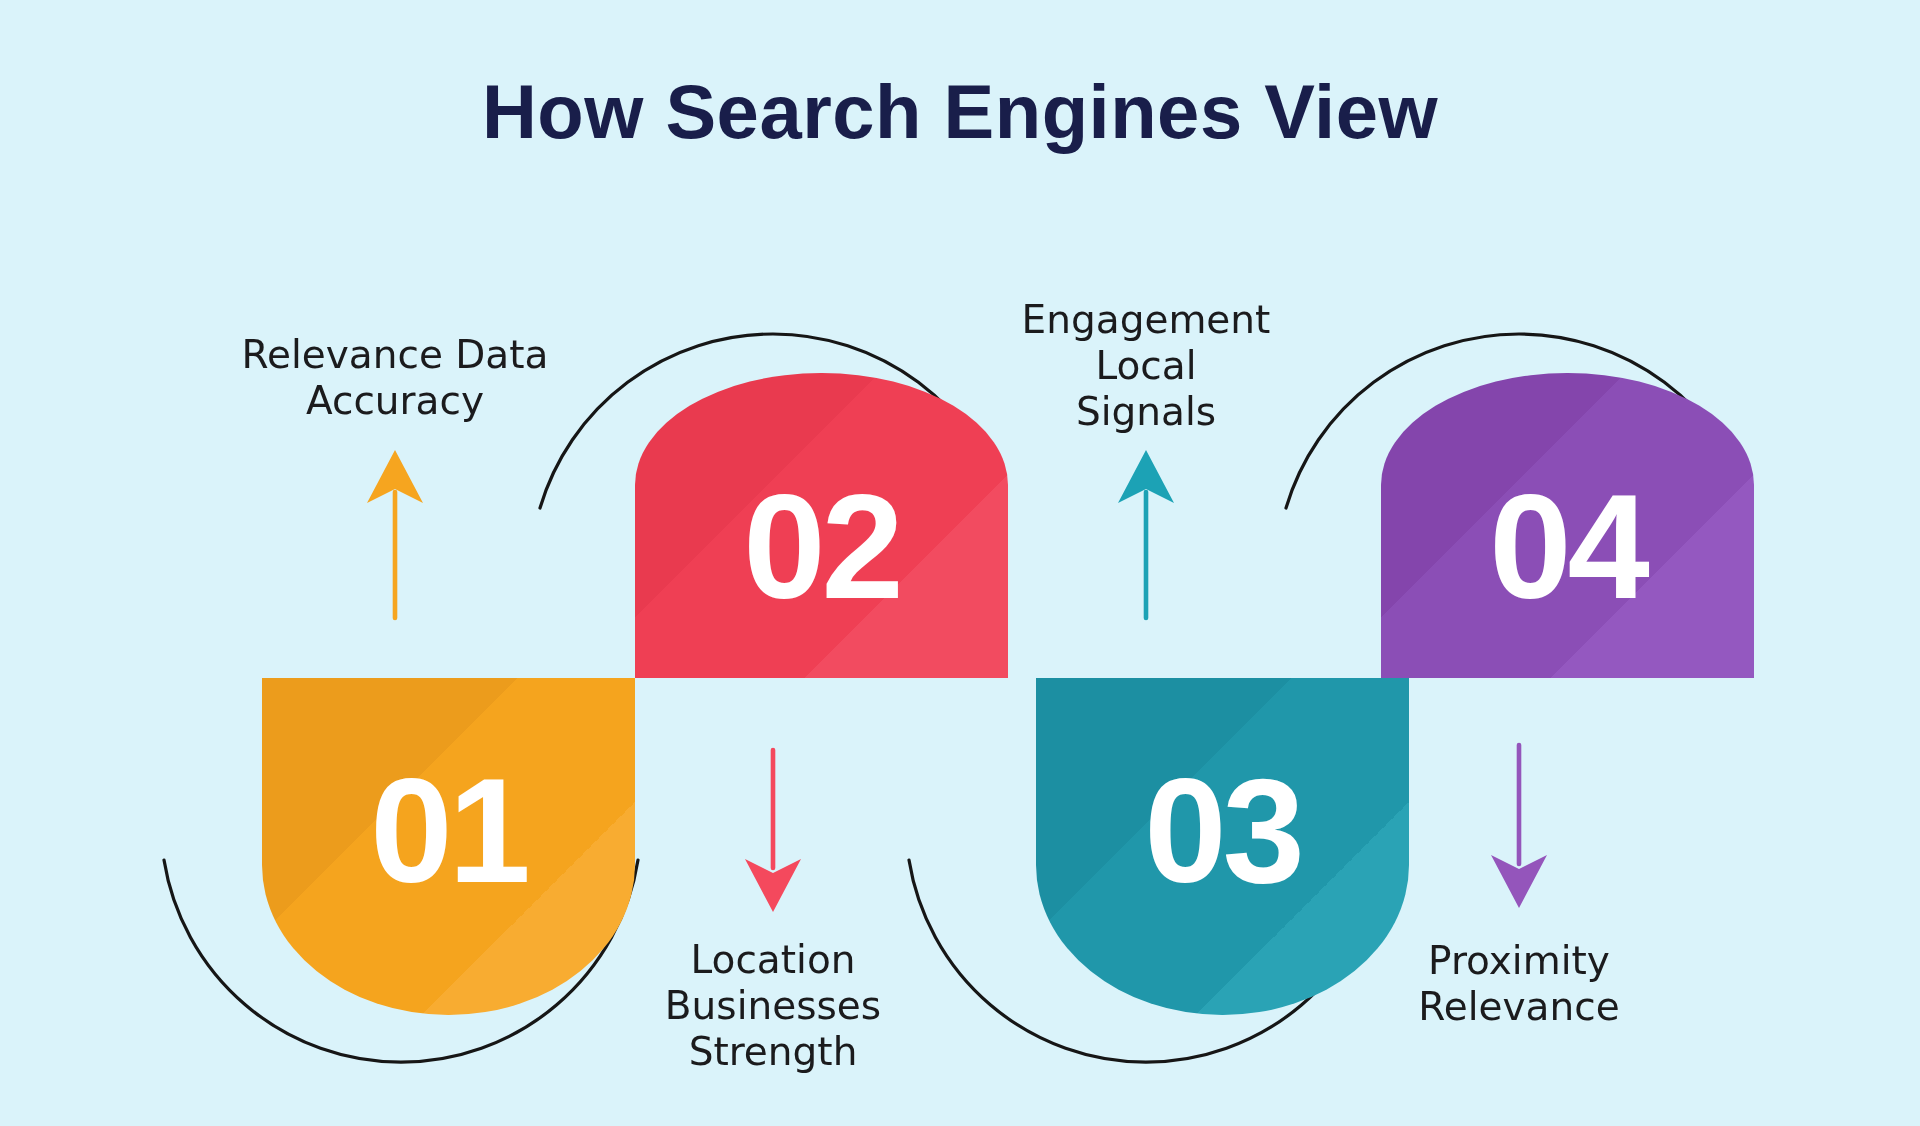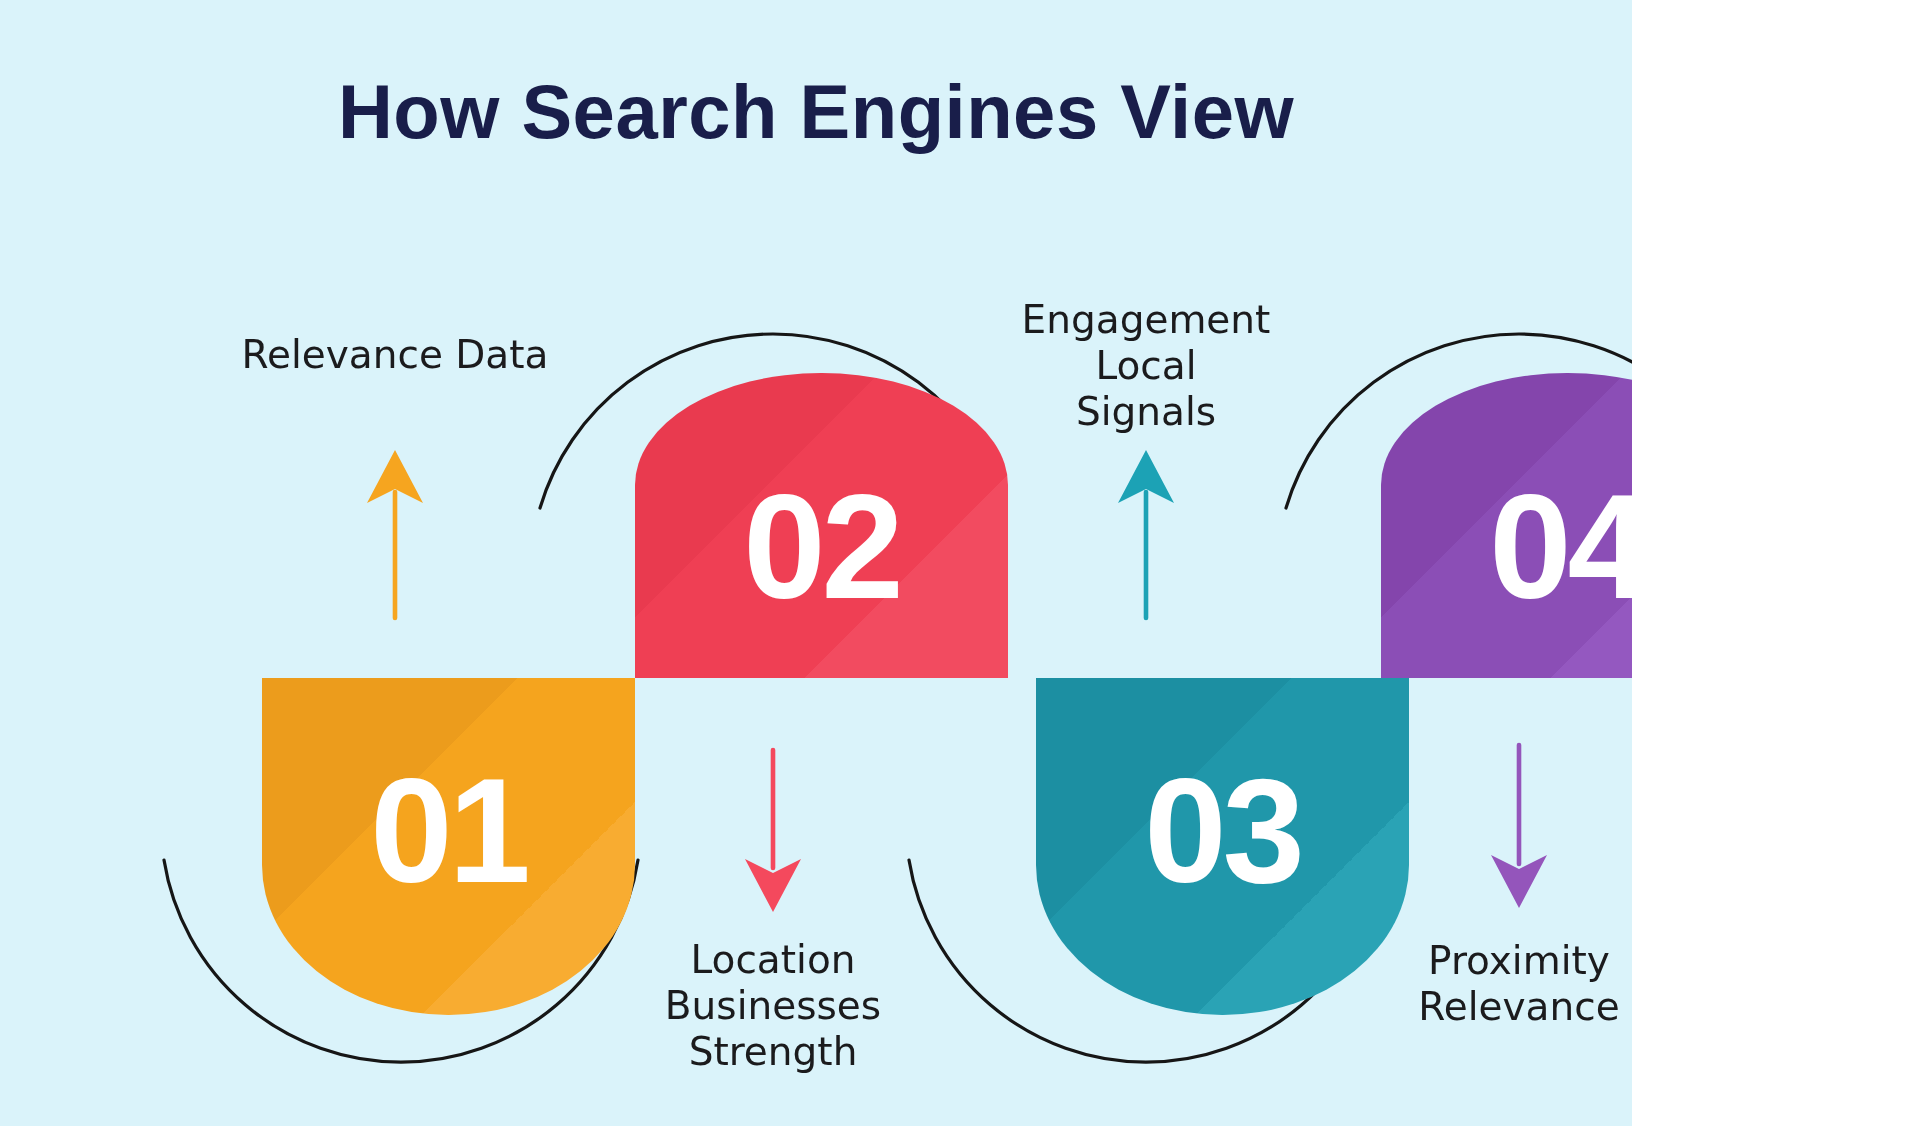--- a/index.html
+++ b/index.html
@@ -1,18 +1,18 @@
 <!DOCTYPE html>
 <html style="--background: #DAF3FA; --title_text: #191E4A; --label_text: #1B1B1D; --arc_stroke: #161616; --number_text: #FFFFFF; --orange_dark: #EC9C1C; --orange_main: #F5A41E; --orange_light: #F8AC31; --orange_arrow: #F6A51F; --red_dark: #E93A4F; --red_main: #EF3F54; --red_light: #F24B60; --red_arrow: #F4495D; --teal_dark: #1C8FA2; --teal_main: #2097AA; --teal_light: #2AA3B5; --teal_arrow: #1CA2B5; --purple_dark: #8445AC; --purple_main: #8B4EB6; --purple_light: #9458C0; --purple_arrow: #9455BB;"><head>
 <meta charset="utf-8">
 <style>
   html,body{margin:0;padding:0;}
   .canvas{
     position:relative;
-    width:1632px;height:1126px;
+    width:1920px;height:1126px;
     background:var(--background);
     overflow:hidden;
     font-family:"Liberation Sans",sans-serif;
   }
   .title{
     position:absolute;top:62px;left:0;width:100%;
     text-align:center;
     font-family:"Liberation Sans",sans-serif;
     font-weight:700;
     font-size:76px;line-height:100px;
@@ -100,20 +100,21 @@
   </div>
   <div class="block lower b03">
     <div class="num">03</div>
   </div>
   <div class="block upper b04">
     <div class="num">04</div>
   </div>
 
   <div class="label lab1">
     <span>Relevance Data</span>
+    <span>Accuracy</span>
   </div>
   <div class="label lab2">
     <span>Location</span>
     <span>Businesses</span>
     <span>Strength</span>
   </div>
   <div class="label lab3">
     <span>Engagement</span>
     <span>Local</span>
     <span>Signals</span>

